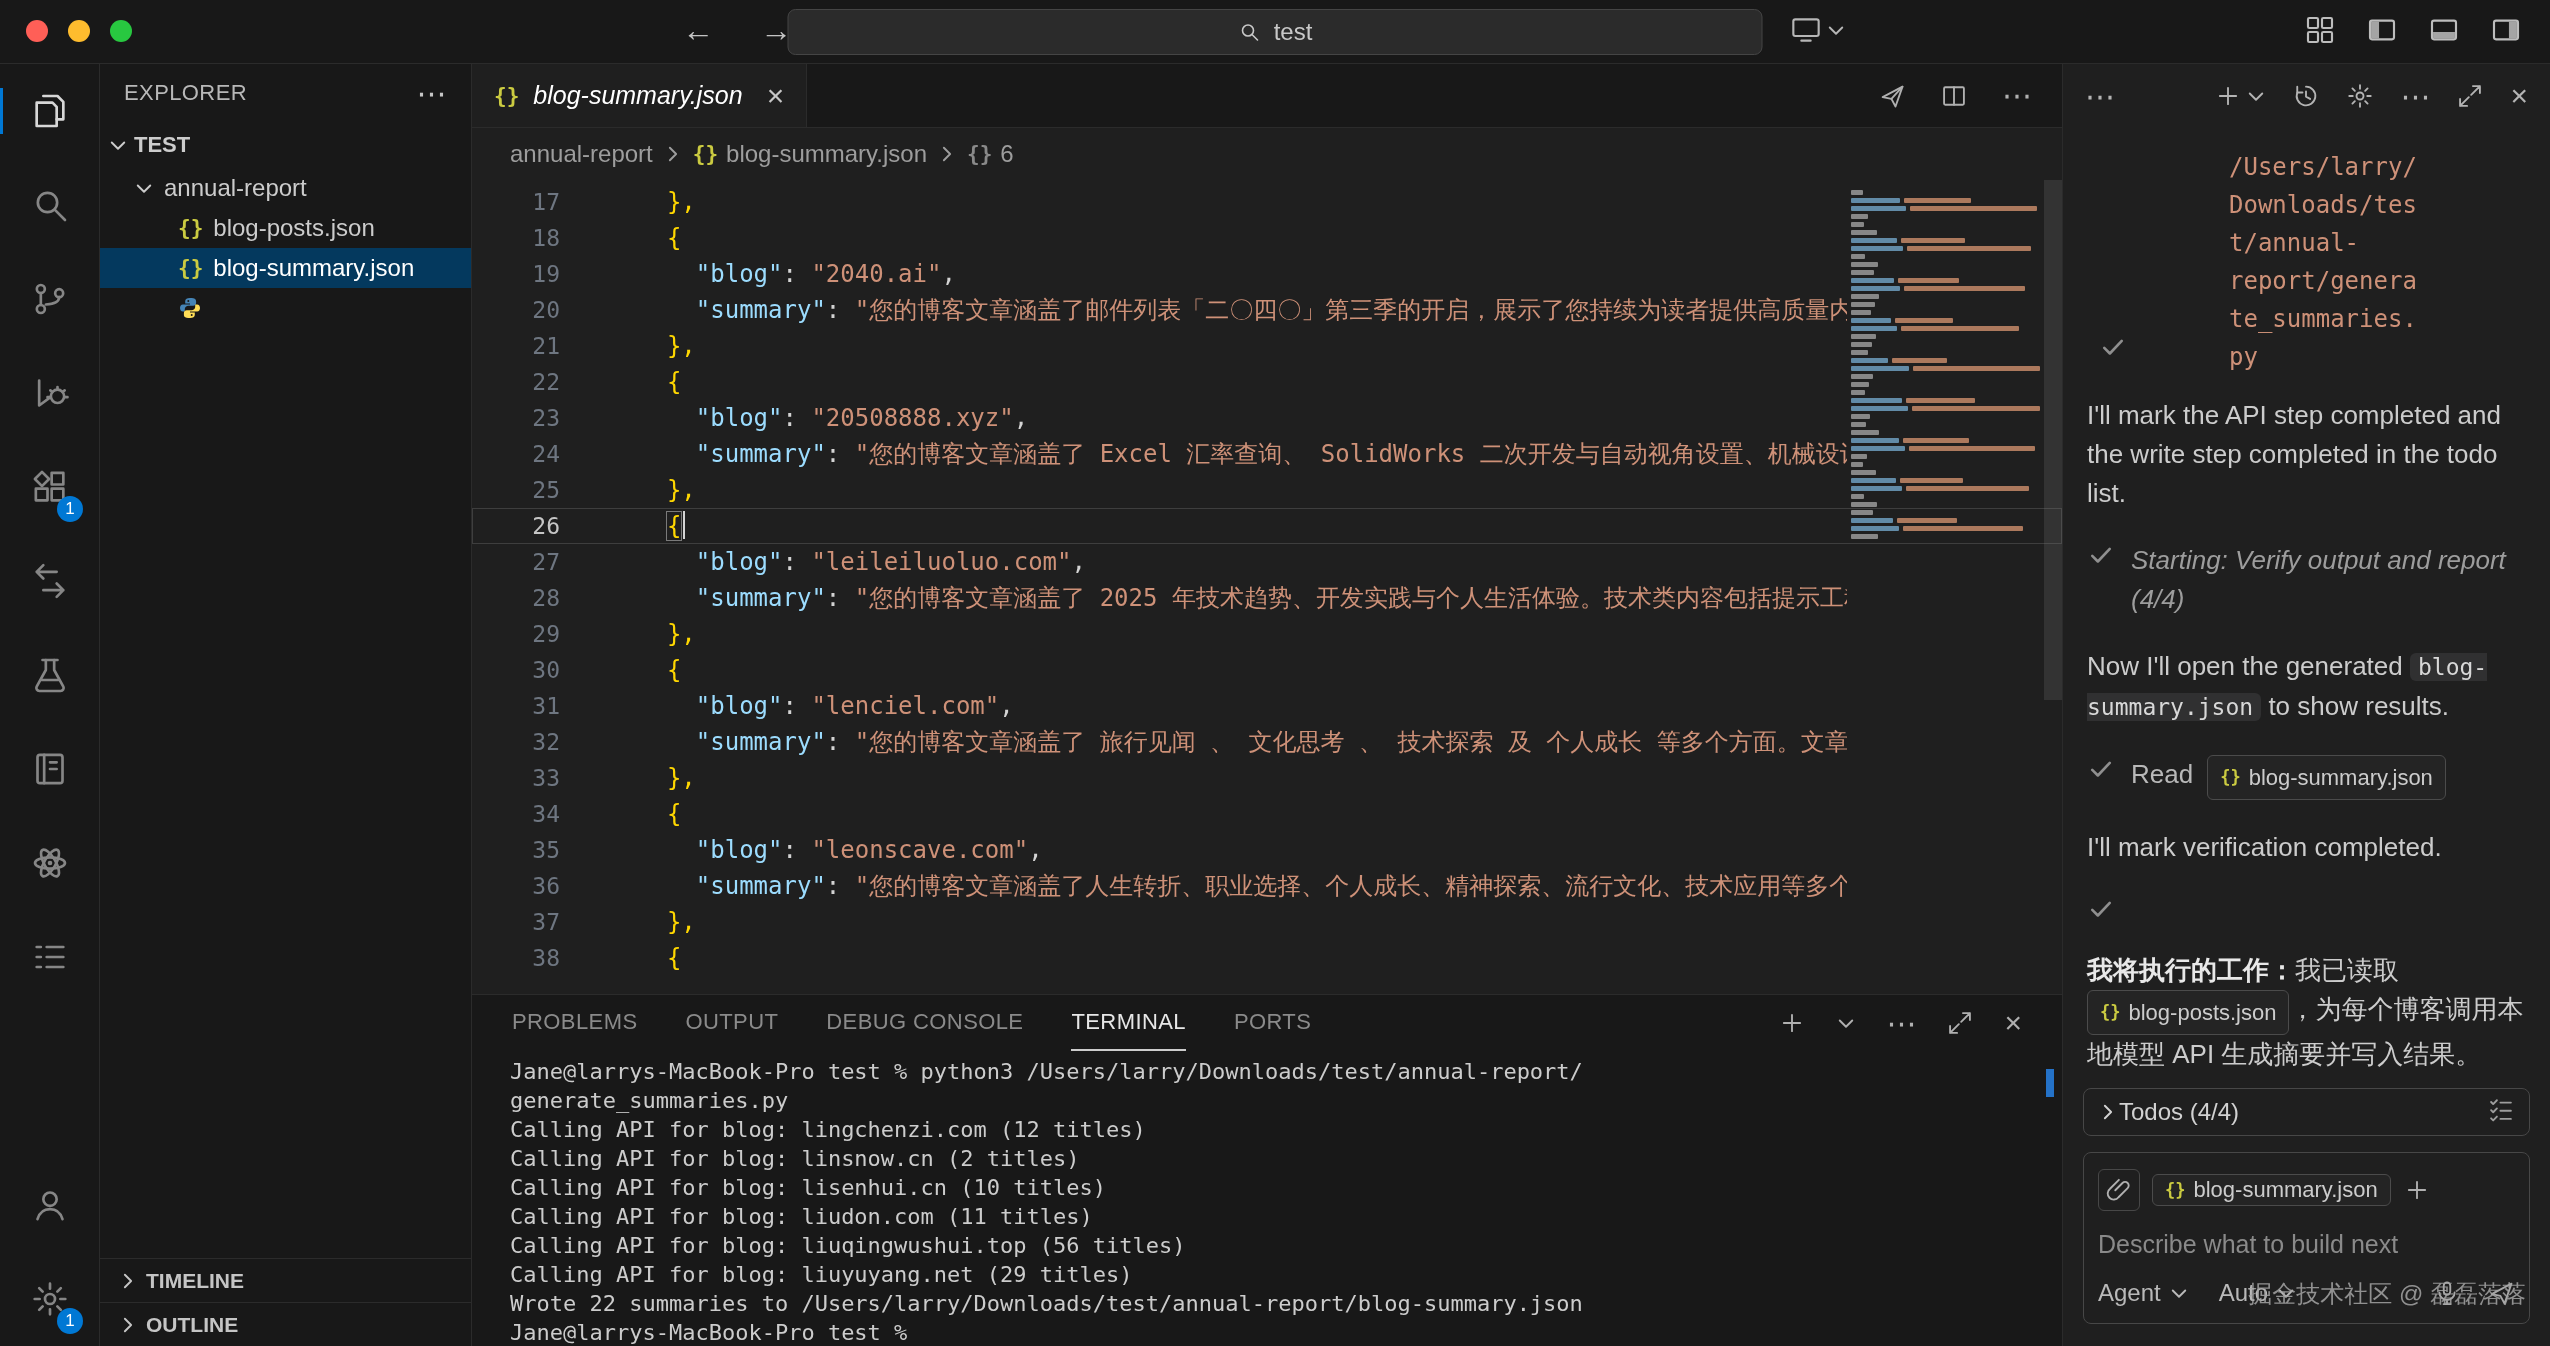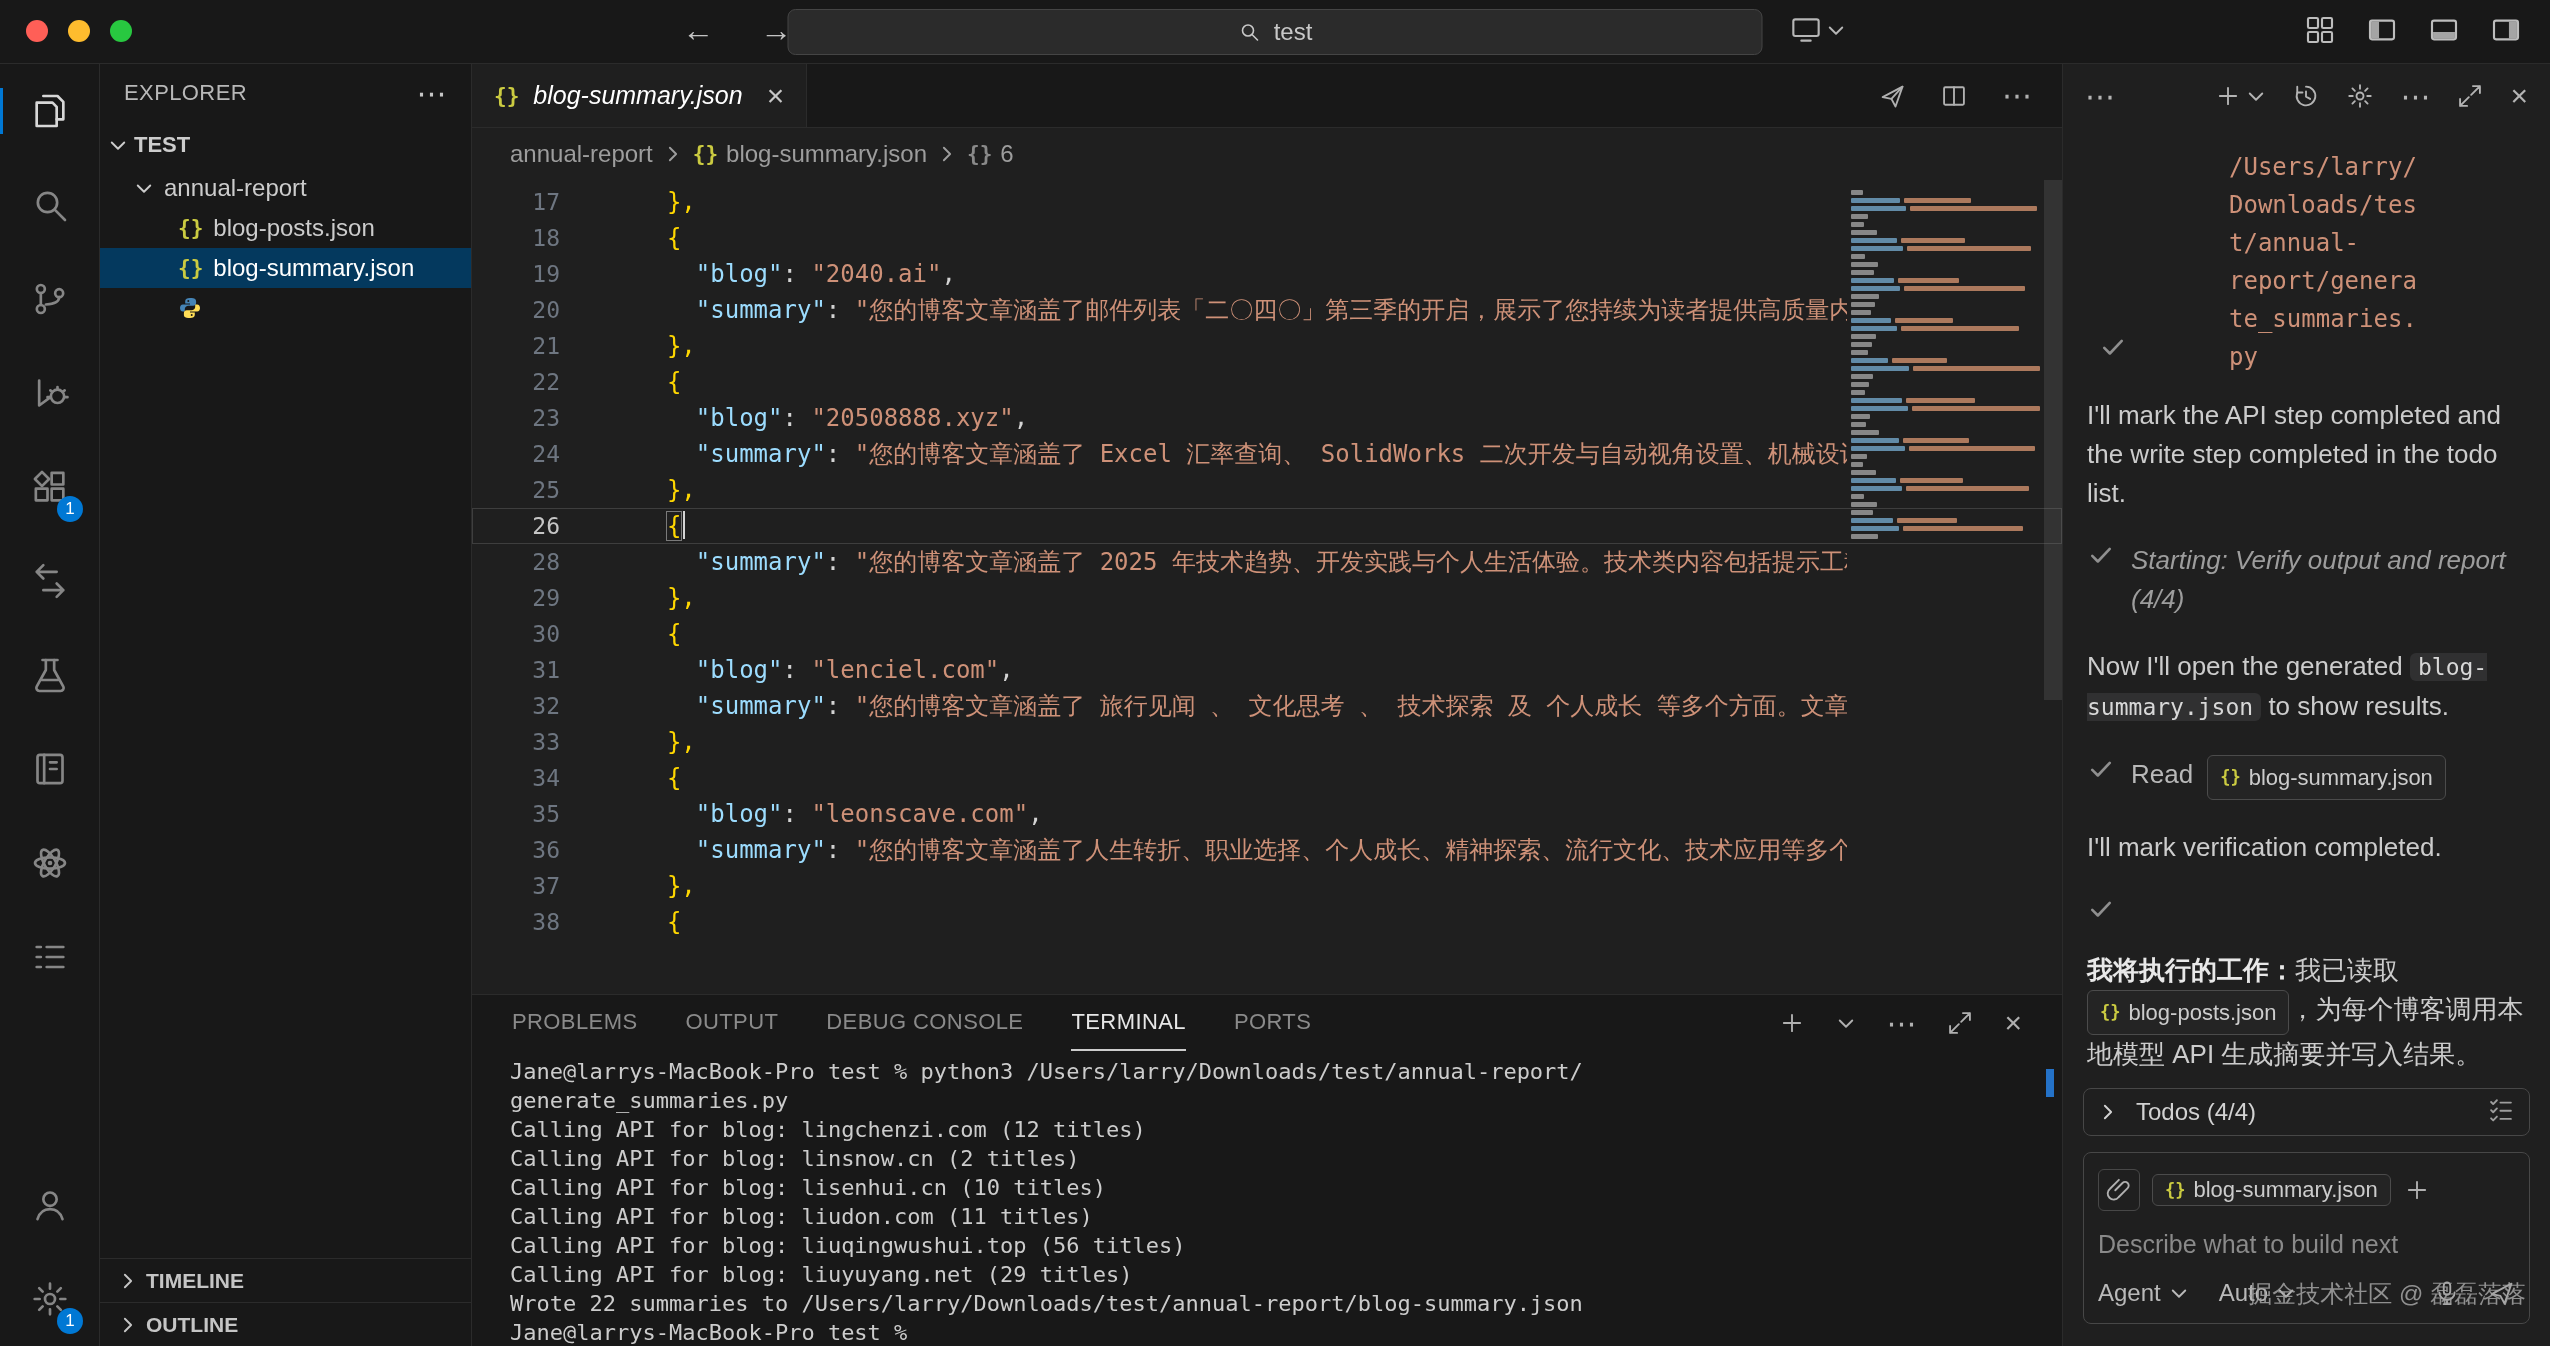--- a/index.html
+++ b/index.html
@@ -106,21 +106,21 @@
   .status-row .txt { font-style:italic; }
   .status-row .txt.plain { font-style:normal; color:#b8b8b8; display:flex; align-items:flex-start; gap:14px; flex-wrap:wrap; }
   .inline-code { font-family:"DejaVu Sans Mono", monospace; background:#303031; border-radius:6px; padding:1px 8px;
     font-size:23px; color:#d8d8d8; }
   .file-chip { display:inline-flex; align-items:center; gap:8px; border:1px solid #4b4b4b; border-radius:6px;
     padding:2px 12px; font-size:22px; color:#cccccc; background:#242424; font-family:"Liberation Sans", sans-serif; }
   .bold-zh { font-weight:bold; color:#e8e8e8; }
 
   .chat-bottom { padding:0 20px 22px 20px; background:#1f1f1f; }
   .todos-bar { height:48px; border:1px solid #474747; border-radius:8px; background:#1f1f1f; display:flex; align-items:center;
-    gap:18px; padding:0 14px; font-size:24px; color:#d2d2d2; margin-bottom:16px; cursor:pointer; }
+    gap:1px; padding:0 14px; font-size:24px; color:#d2d2d2; margin-bottom:16px; cursor:pointer; }
   .todos-bar .right-ic { margin-left:auto; color:#9d9d9d; }
   .input-box { border:1px solid #474747; border-radius:8px; padding:16px 14px; background:#1f1f1f; }
   .attach-row { display:flex; align-items:center; gap:12px; margin-bottom:12px; }
   .clip-btn { width:42px; height:42px; border:1px solid #474747; border-radius:6px; display:flex; align-items:center;
     justify-content:center; color:#b0b0b0; cursor:pointer; flex:none; }
   .plus-btn { color:#b0b0b0; cursor:pointer; display:flex; align-items:center; }
   .chat-input { width:100%; height:42px; background:transparent; border:none; outline:none; color:#cccccc; font-size:25px;
     font-family:"Liberation Sans", sans-serif; }
   .chat-input::placeholder { color:#8a8a8a; }
   .controls { display:flex; align-items:center; gap:30px; margin-top:14px; color:#b9b9b9; font-size:24px; }
@@ -363,20 +363,21 @@
             <div class="code-line"><span class="gutter">17</span><span class="lcontent"><span>  </span><span class="tk-brc">},</span></span></div>
             <div class="code-line"><span class="gutter">18</span><span class="lcontent"><span>  </span><span class="tk-brc">{</span></span></div>
             <div class="code-line"><span class="gutter">19</span><span class="lcontent"><span>    </span><span class="tk-key">"blog"</span><span class="tk-pun">: </span><span class="tk-str">"2040.ai"</span><span class="tk-pun">,</span></span></div>
             <div class="code-line"><span class="gutter">20</span><span class="lcontent"><span>    </span><span class="tk-key">"summary"</span><span class="tk-pun">: </span><span class="tk-str">"您的博客文章涵盖了邮件列表「二〇四〇」第三季的开启，展示了您持续为读者提供高质量内容</span></span></div>
             <div class="code-line"><span class="gutter">21</span><span class="lcontent"><span>  </span><span class="tk-brc">},</span></span></div>
             <div class="code-line"><span class="gutter">22</span><span class="lcontent"><span>  </span><span class="tk-brc">{</span></span></div>
             <div class="code-line"><span class="gutter">23</span><span class="lcontent"><span>    </span><span class="tk-key">"blog"</span><span class="tk-pun">: </span><span class="tk-str">"20508888.xyz"</span><span class="tk-pun">,</span></span></div>
             <div class="code-line"><span class="gutter">24</span><span class="lcontent"><span>    </span><span class="tk-key">"summary"</span><span class="tk-pun">: </span><span class="tk-str">"您的博客文章涵盖了 Excel 汇率查询、 SolidWorks 二次开发与自动视角设置、机械设计与</span></span></div>
             <div class="code-line"><span class="gutter">25</span><span class="lcontent"><span>  </span><span class="tk-brc">},</span></span></div>
             <div class="code-line active"><span class="gutter">26</span><span class="lcontent"><span>  </span><span class="tk-brm">{</span><span class="cursor"></span></span></div>
+            <div class="code-line"><span class="gutter">27</span><span class="lcontent"><span>    </span><span class="tk-key">"blog"</span><span class="tk-pun">: </span><span class="tk-str">"leileiluoluo.com"</span><span class="tk-pun">,</span></span></div>
             <div class="code-line"><span class="gutter">28</span><span class="lcontent"><span>    </span><span class="tk-key">"summary"</span><span class="tk-pun">: </span><span class="tk-str">"您的博客文章涵盖了 2025 年技术趋势、开发实践与个人生活体验。技术类内容包括提示工程</span></span></div>
             <div class="code-line"><span class="gutter">29</span><span class="lcontent"><span>  </span><span class="tk-brc">},</span></span></div>
             <div class="code-line"><span class="gutter">30</span><span class="lcontent"><span>  </span><span class="tk-brc">{</span></span></div>
             <div class="code-line"><span class="gutter">31</span><span class="lcontent"><span>    </span><span class="tk-key">"blog"</span><span class="tk-pun">: </span><span class="tk-str">"lenciel.com"</span><span class="tk-pun">,</span></span></div>
             <div class="code-line"><span class="gutter">32</span><span class="lcontent"><span>    </span><span class="tk-key">"summary"</span><span class="tk-pun">: </span><span class="tk-str">"您的博客文章涵盖了 旅行见闻 、 文化思考 、 技术探索 及 个人成长 等多个方面。文章如</span></span></div>
             <div class="code-line"><span class="gutter">33</span><span class="lcontent"><span>  </span><span class="tk-brc">},</span></span></div>
             <div class="code-line"><span class="gutter">34</span><span class="lcontent"><span>  </span><span class="tk-brc">{</span></span></div>
             <div class="code-line"><span class="gutter">35</span><span class="lcontent"><span>    </span><span class="tk-key">"blog"</span><span class="tk-pun">: </span><span class="tk-str">"leonscave.com"</span><span class="tk-pun">,</span></span></div>
             <div class="code-line"><span class="gutter">36</span><span class="lcontent"><span>    </span><span class="tk-key">"summary"</span><span class="tk-pun">: </span><span class="tk-str">"您的博客文章涵盖了人生转折、职业选择、个人成长、精神探索、流行文化、技术应用等多个方</span></span></div>
             <div class="code-line"><span class="gutter">37</span><span class="lcontent"><span>  </span><span class="tk-brc">},</span></span></div>

